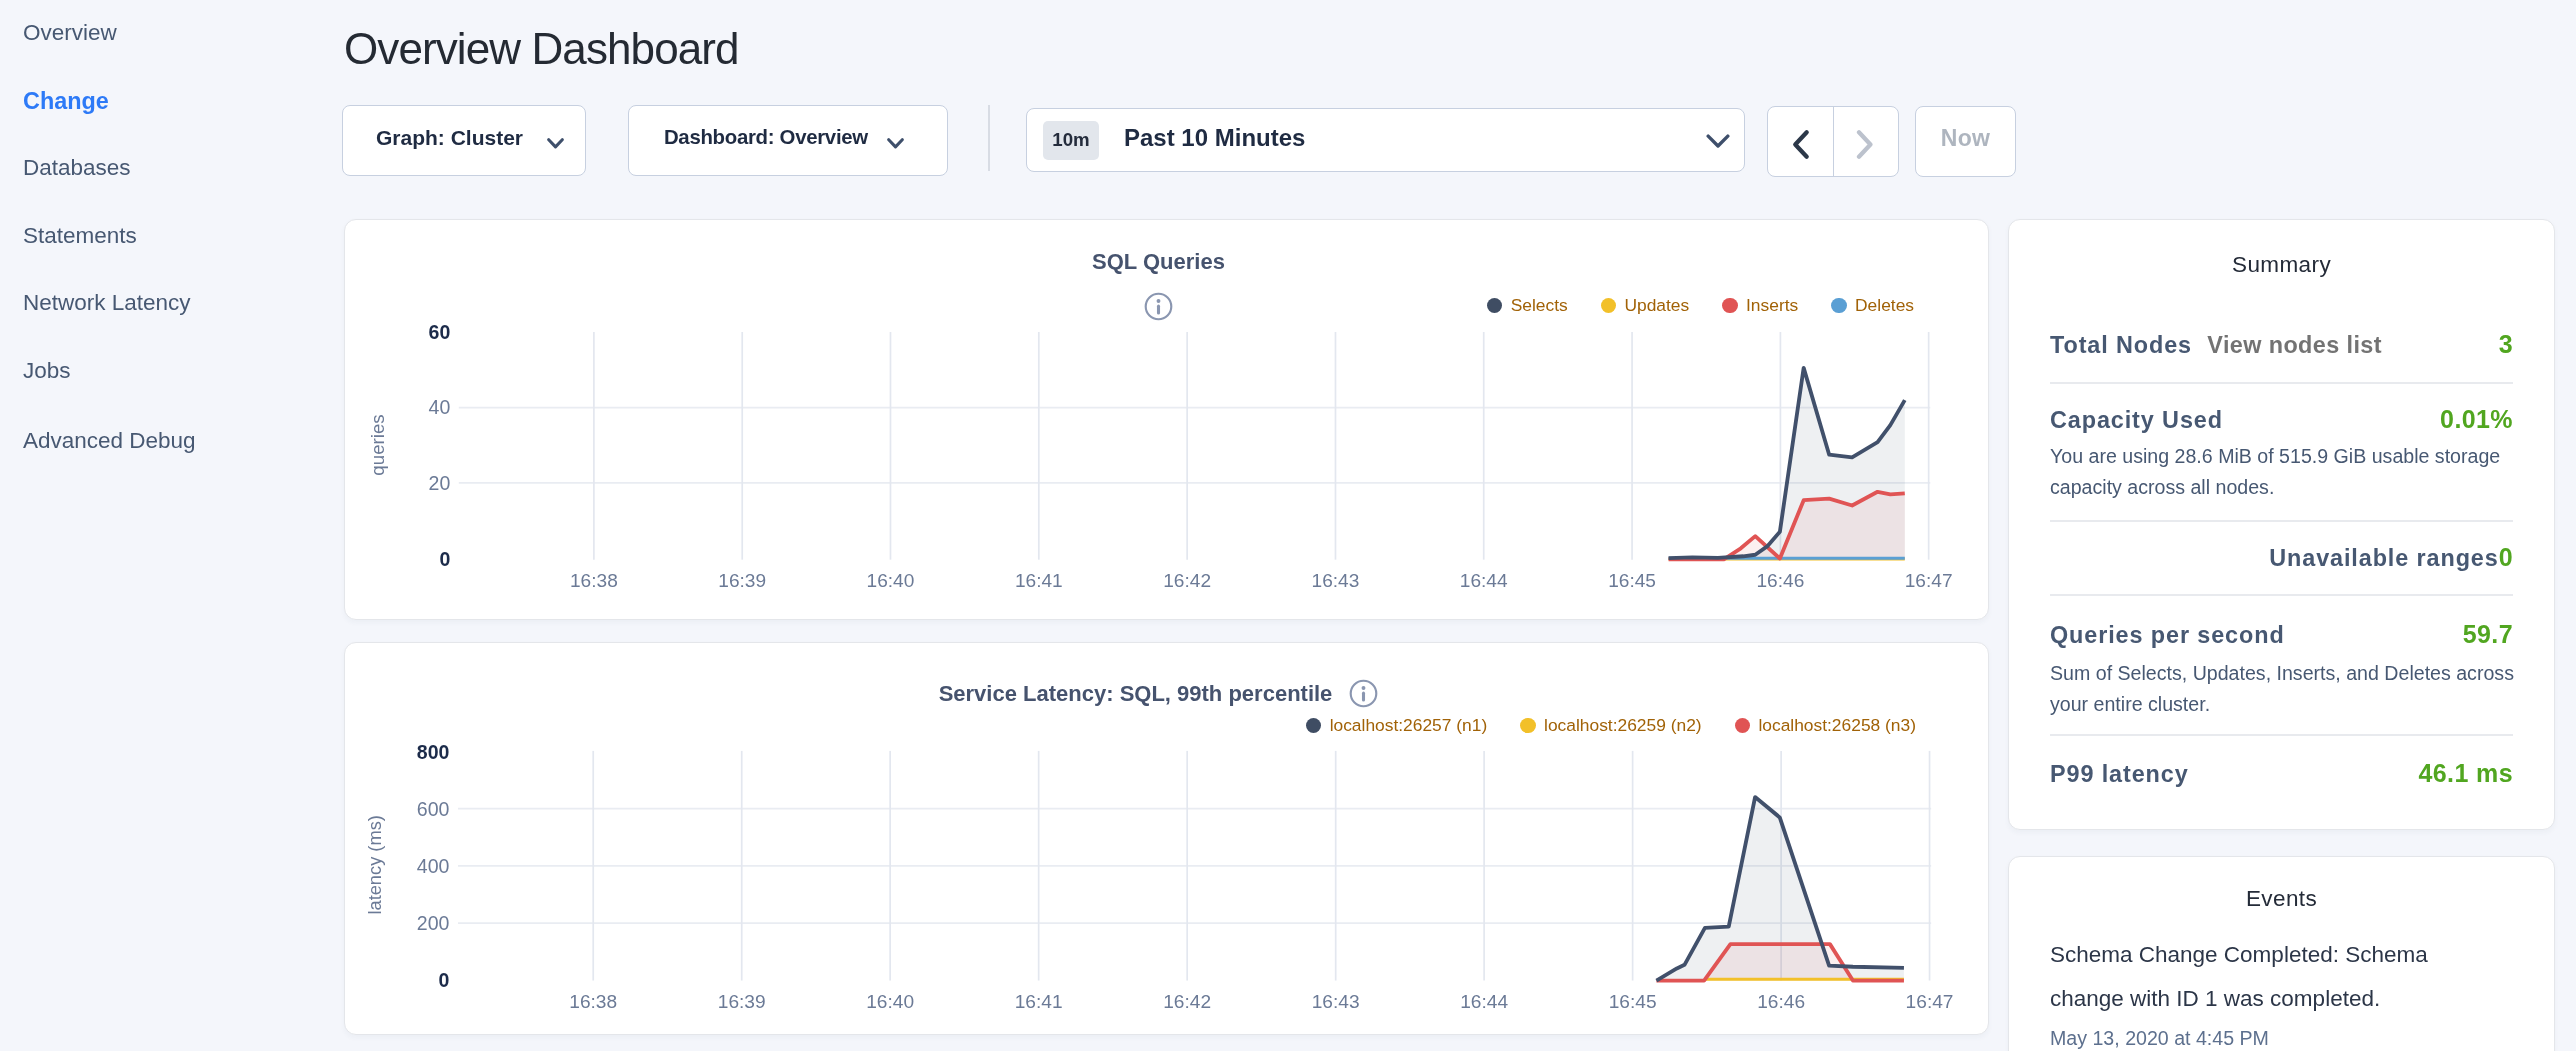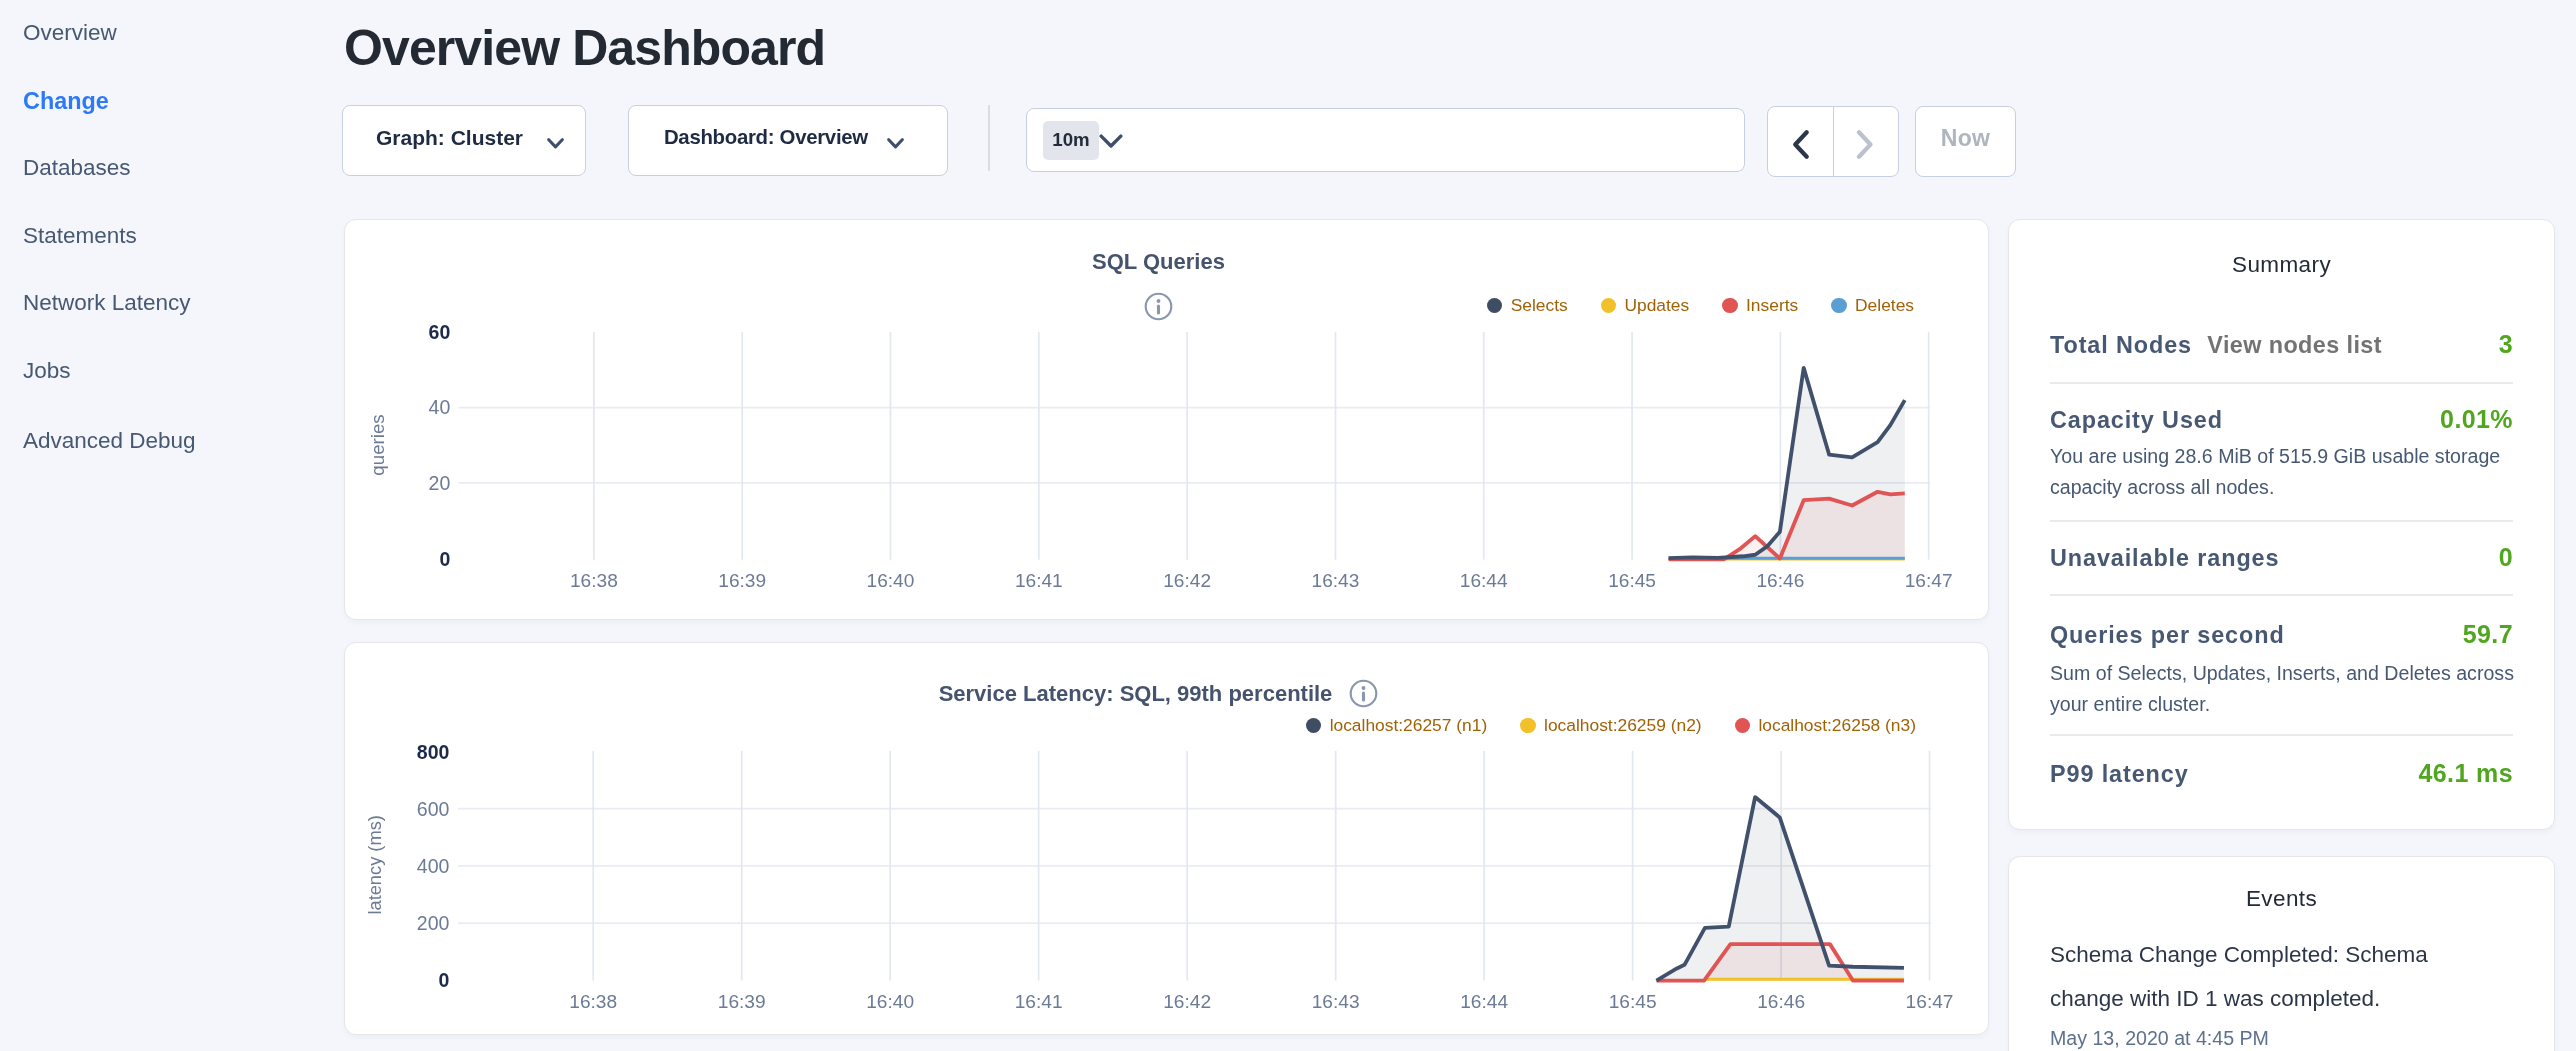--- a/index.html
+++ b/index.html
@@ -3,21 +3,21 @@
 <meta charset="utf-8">
 <style>
 * { margin:0; padding:0; box-sizing:border-box; }
 html,body { width:2576px; height:1051px; background:#f4f6fb; font-family:"Liberation Sans",sans-serif; overflow:hidden; }
 body { position:relative; }
 .abs { position:absolute; }
 
 .nav { position:absolute; left:23px; font-size:22.5px; line-height:25.5px; color:#475872; white-space:nowrap; }
 .nav.active { color:#2d7af7; font-weight:bold; font-size:23.4px; }
 
-.h1 { position:absolute; left:344px; top:27px; font-size:50px; letter-spacing:-0.9px; line-height:43px; font-weight:700; color:#242a33; white-space:nowrap; }
+.h1 { position:absolute; left:344px; top:27px; font-size:44px; letter-spacing:-0.9px; line-height:43px; font-weight:400; color:#242a33; white-space:nowrap; }
 
 .btn { position:absolute; background:#fff; border:1.7px solid #c7d0e0; border-radius:8px; display:flex; align-items:center; justify-content:center; white-space:nowrap; }
 .btn .lbl { font-size:21px; font-weight:bold; color:#1f2b42; position:relative; top:-2.6px; }
 .btn svg.chev { position:relative; top:3.4px; }
 .vsep { position:absolute; width:1.7px; background:#d8dce4; }
 .badge { background:#e2e6ec; border-radius:5.1px; font-size:18.7px; font-weight:bold; color:#242c3c; display:flex; align-items:center; justify-content:center; }
 
 .panel { position:absolute; background:#fff; border:1.7px solid #e4e6ea; border-radius:12px; box-shadow:0 2.6px 5.1px rgba(60,70,90,0.04); }
 .ctitle { position:absolute; display:flex; align-items:center; justify-content:center; gap:17px; font-size:22px; font-weight:bold; color:#46536e; }
 .legend { position:absolute; display:flex; align-items:center; font-size:17.4px; color:#a16207;text-align:right; }
@@ -57,20 +57,21 @@
 </div>
 <div class="btn" style="left:628px; top:105px; width:320px; height:71px; gap:18.7px; padding-right:8.5px;">
   <span class="lbl" style="font-size:20.4px; letter-spacing:-0.3px;">Dashboard: Overview</span>
   <svg class="chev" width="17" height="11" viewBox="0 0 20 13">
       <path d="M2 2 L10 10.5 L18 2" stroke="#3e4f6b" stroke-width="3.6" fill="none" stroke-linecap="round" stroke-linejoin="round"></path>
     </svg>
 </div>
 <div class="vsep" style="left:988px; top:105px; height:66px;"></div>
 <div class="btn" style="left:1026px; top:108px; width:719px; height:64px; justify-content:flex-start; padding:0 13.6px 0 16px;">
   <div class="badge" style="width:56px; height:39px;">10m</div>
+  <span class="lbl" style="margin-left:25px; flex:1; text-align:left; font-size:24px; top:-1.7px;">Past 10 Minutes</span>
   <svg class="chev" style="top:1.7px;" width="24" height="14.5" viewBox="0 0 28 17">
       <path d="M2.5 2.5 L14 14 L25.5 2.5" stroke="#3e4f6b" stroke-width="4" fill="none" stroke-linecap="round" stroke-linejoin="round"></path>
     </svg>
 </div>
 <div class="btn" style="left:1767px; top:106px; width:132px; height:71px; padding:0;">
   <div style="flex:1; height:100%; display:flex; align-items:center; justify-content:center; border-right:1.7px solid #c7d0e0;">
     <svg style="margin-top:6.8px;" width="18.7" height="31" viewBox="0 0 22 36">
         <path d="M18.5 3.5 L5 18 L18.5 32.5" stroke="#2c3849" stroke-width="5" fill="none" stroke-linecap="round" stroke-linejoin="round"></path>
       </svg>
   </div>
@@ -214,21 +215,21 @@
   <span class="link" style="margin-right:auto; margin-left:15.3px;">View nodes list</span>
   <span class="v">3</span>
 </div>
 <div class="sdiv" style="top:382px;"></div>
 <div class="srow" style="top:405px;">
   <span class="k">Capacity Used</span>
   <span class="v">0.01%</span>
 </div>
 <div class="sdesc" style="top:441px;">You are using 28.6 MiB of 515.9 GiB usable storage capacity across all nodes.</div>
 <div class="sdiv" style="top:520px;"></div>
-<div class="srow" style="top:543px;">
+<div class="srow" style="top:543px;justify-content:flex-end;">
   <span class="k">Unavailable ranges</span>
   <span class="v">0</span>
 </div>
 <div class="sdiv" style="top:594px;"></div>
 <div class="srow" style="top:620px;gap:20px;">
   <span class="k">Queries per second</span>
   <span class="v">59.7</span>
 </div>
 <div class="sdesc" style="top:658px;">Sum of Selects, Updates, Inserts, and Deletes across your entire cluster.</div>
 <div class="sdiv" style="top:734px;"></div>

